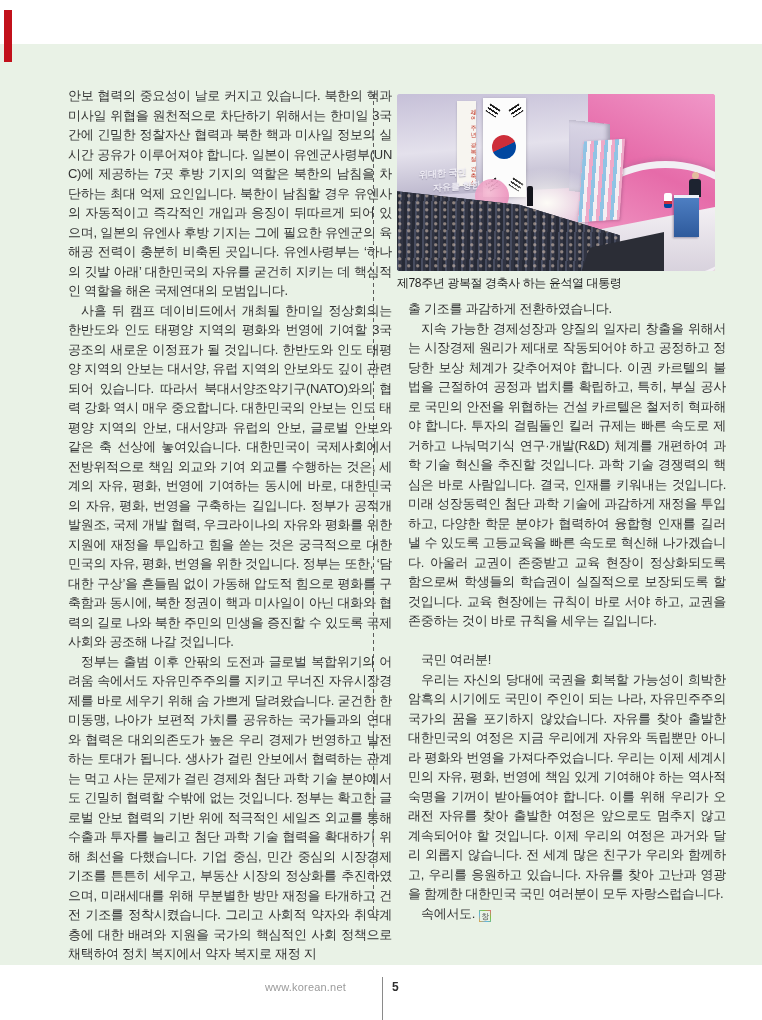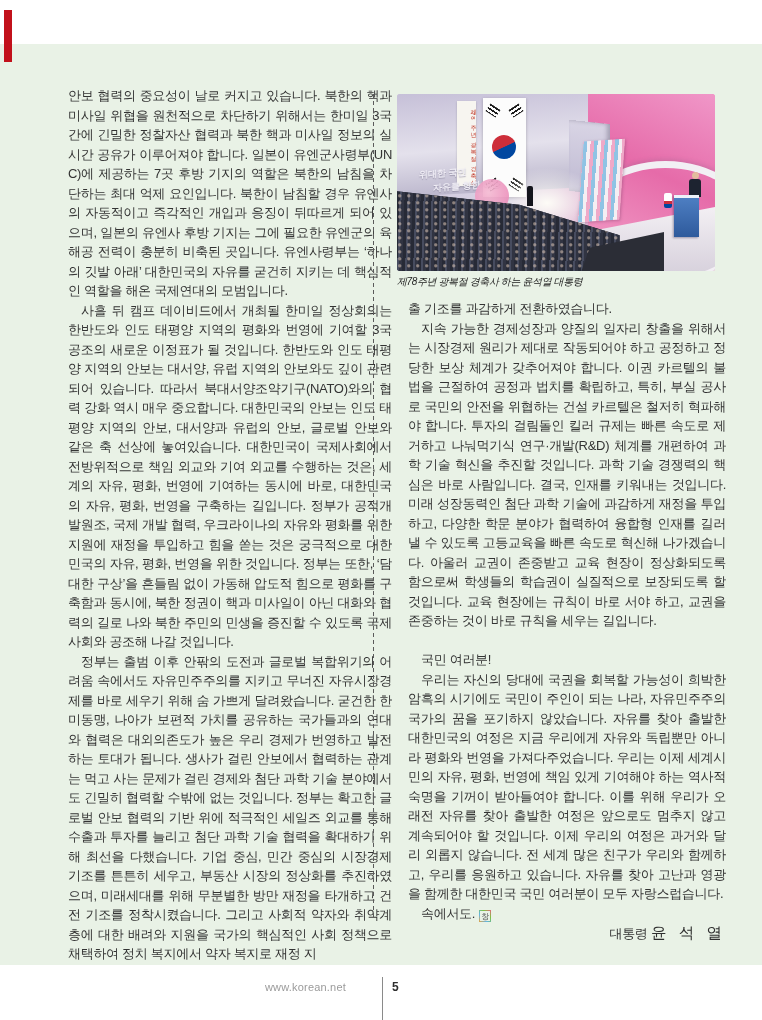--- a/index.html
+++ b/index.html
@@ -80,21 +80,21 @@
   .ph-president .head { width:7px; height:7px; border-radius:50%; background:#e3bb9e; margin:0 auto; }
   .ph-president .body { width:12px; height:18px; background:#1d2330; border-radius:3px 3px 0 0; margin:0 auto; }
   .ph-smallflag { position:absolute; right:13.5%; top:56%; width:8px; height:15px;
     background:linear-gradient(180deg,#ffffff 55%,#cd2e3a 55% 75%,#0047a0 75%); border-radius:2px; }
   .ph-person2 { position:absolute; left:41%; top:52%; width:6px; height:20px;
     background:#14151c; border-radius:2px 2px 0 0; }
   .ph-circle { position:absolute; left:24.5%; top:48%; width:34px; height:34px; border-radius:50%;
     background:radial-gradient(circle at 40% 40%,#f4b9d2,#e87fb2); opacity:.9; }
 
   .caption { position:absolute; left:397px; top:275px; width:318px;
-    font-size:10px; color:#1c1c1c; letter-spacing:-0.4px;font-style:italic; }
+    font-size:12px; color:#1c1c1c; letter-spacing:-0.4px; }
 
   
   .thanks-line { margin-top:0; }
   .end-mark { display:inline-block; width:12px; height:12px; margin-left:4px;
     border:1px solid; border-image:linear-gradient(45deg,#e8a33d,#62b5e5,#7dc242,#e8647d) 1;
     font-size:8px; line-height:11px; text-align:center; color:#555; vertical-align:-1px;
     text-indent:0; }
   .date-line { text-align:right; margin-top:19.5px; text-indent:0; }
   .sign-line { text-align:right; text-indent:0; }
   .sign-name { font-size:15.5px; letter-spacing:4px; color:#2e2e2e; }
@@ -154,23 +154,19 @@
 <div class="caption">제78주년 광복절 경축사 하는 윤석열 대통령</div>
 
 <div class="col col-right">
   <p class="body-p">출 기조를 과감하게 전환하였습니다.</p>
   <p class="body-p indent">지속 가능한 경제성장과 양질의 일자리 창출을 위해서는 시장경제 원리가 제대로 작동되어야 하고 공정하고 정당한 보상 체계가 갖추어져야 합니다. 이권 카르텔의 불법을 근절하여 공정과 법치를 확립하고, 특히, 부실 공사로 국민의 안전을 위협하는 건설 카르텔은 철저히 혁파해야 합니다. 투자의 걸림돌인 킬러 규제는 빠른 속도로 제거하고 나눠먹기식 연구·개발(R&amp;D) 체계를 개편하여 과학 기술 혁신을 추진할 것입니다. 과학 기술 경쟁력의 핵심은 바로 사람입니다. 결국, 인재를 키워내는 것입니다. 미래 성장동력인 첨단 과학 기술에 과감하게 재정을 투입하고, 다양한 학문 분야가 협력하여 융합형 인재를 길러낼 수 있도록 고등교육을 빠른 속도로 혁신해 나가겠습니다. 아울러 교권이 존중받고 교육 현장이 정상화되도록 함으로써 학생들의 학습권이 실질적으로 보장되도록 할 것입니다. 교육 현장에는 규칙이 바로 서야 하고, 교권을 존중하는 것이 바로 규칙을 세우는 길입니다.</p>
   <p class="body-p indent space-above">국민 여러분!</p>
   <p class="body-p indent">우리는 자신의 당대에 국권을 회복할 가능성이 희박한 암흑의 시기에도 국민이 주인이 되는 나라, 자유민주주의 국가의 꿈을 포기하지 않았습니다. 자유를 찾아 출발한 대한민국의 여정은 지금 우리에게 자유와 독립뿐만 아니라 평화와 번영을 가져다주었습니다. 우리는 이제 세계시민의 자유, 평화, 번영에 책임 있게 기여해야 하는 역사적 숙명을 기꺼이 받아들여야 합니다. 이를 위해 우리가 오래전 자유를 찾아 출발한 여정은 앞으로도 멈추지 않고 계속되어야 할 것입니다. 이제 우리의 여정은 과거와 달리 외롭지 않습니다. 전 세계 많은 친구가 우리와 함께하고, 우리를 응원하고 있습니다. 자유를 찾아 고난과 영광을 함께한 대한민국 국민 여러분이 모두 자랑스럽습니다.</p>
   <p class="body-p indent thanks-line">
     <span>속에서도.</span><span class="end-mark">창</span>
   </p>
-  <p class="body-p sign-line">
-    <span>대통령</span>
-    <span class="sign-name">윤 석 열</span>
-  </p>
 </div>
 
 <div class="footer">
   <span class="site">www.korean.net</span>
   <span class="rule"></span>
   <span class="pagenum">5</span>
 </div>
 
 </body></html>

